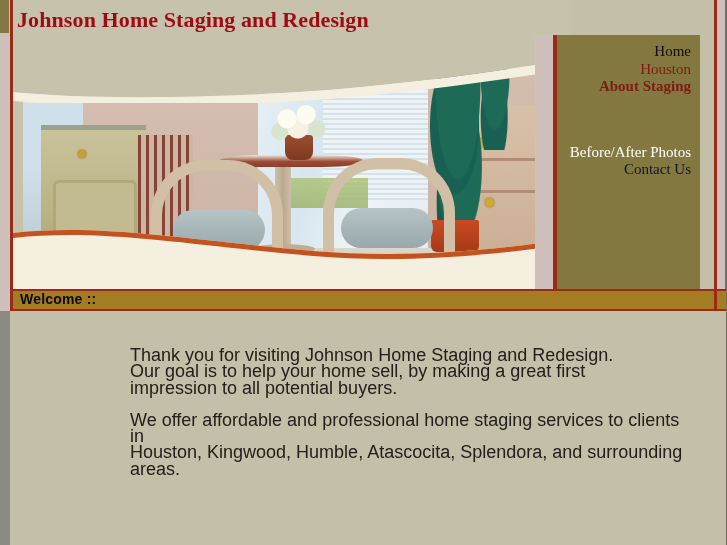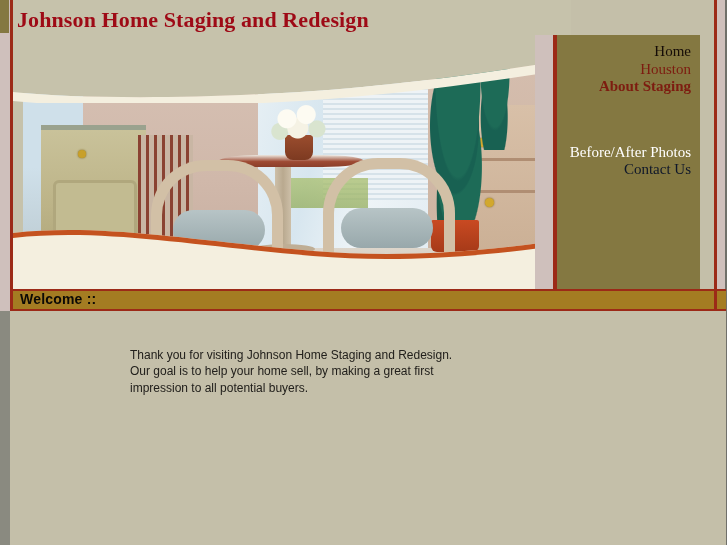--- a/index.html
+++ b/index.html
@@ -269,21 +269,21 @@
     position: absolute;
     left: 13px; top: 311px;
     width: 713px; height: 234px;
     background: #c4bfa9;
   }
   .copy {
     position: absolute;
     left: 117px; top: 36px;
     width: 560px;
     font-family: "Liberation Sans", sans-serif;
-    font-size: 12px;
+    font-size: 18px;
     line-height: 16.3px;
     color: #22201c;
   }
   .copy p { margin: 0 0 16px 0; }
   .copy p:last-child { margin-bottom: 0; }
 </style>
 </head>
 <body>
 
 <div id="page">
@@ -362,16 +362,17 @@
   <div class="gutter-sq"></div>
   <div class="section-bar"></div>
   <div class="section-bar-ruleL"></div>
   <div class="section-bar-ruleR"></div>
   <div class="section-bar-title">Welcome ::</div>
 
   <div class="gutter-sq-b"></div>
   <div class="content">
     <div class="copy">
       <p>Thank you for visiting Johnson Home Staging and Redesign.<br>Our goal is to help your home sell, by making a great first<br>impression to all potential buyers.</p>
+      <p>We offer affordable and professional home staging services to clients in<br>Houston, Kingwood, Humble, Atascocita, Splendora, and surrounding areas.</p>
     </div>
   </div>
 
 </div>
 
 </body></html>

